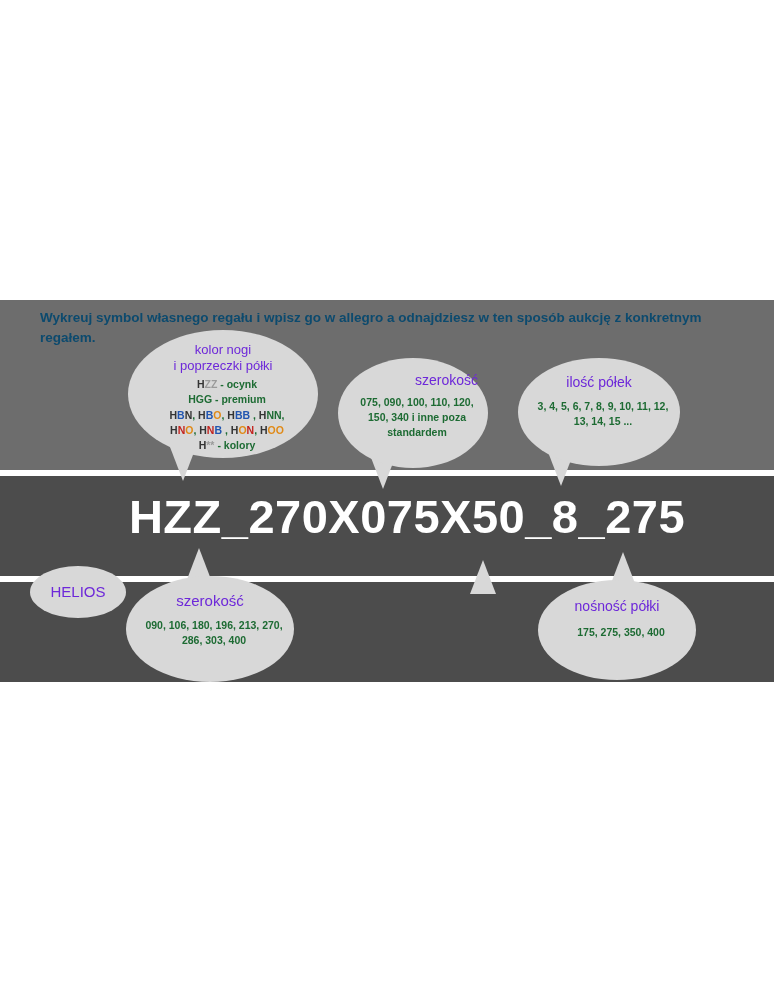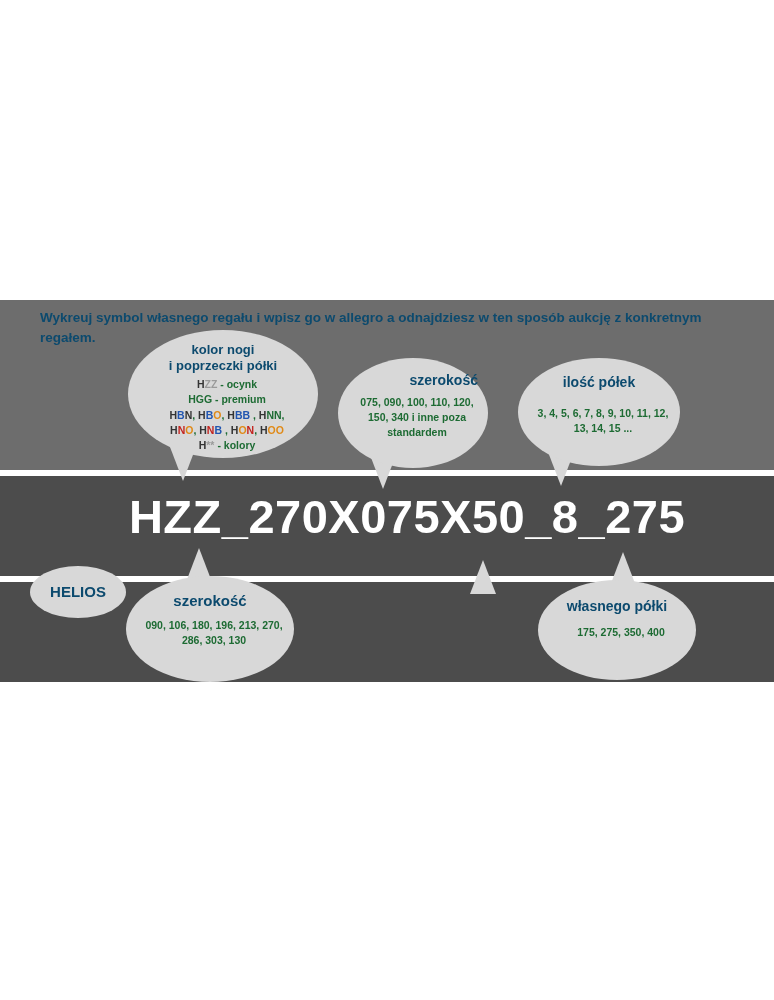--- a/index.html
+++ b/index.html
@@ -67,22 +67,22 @@
   
   .bubble {
     position: absolute;
     background: #d8d8d8;
     border-radius: 50% / 50%;
     box-sizing: border-box;
     text-align: center;
     color: #1d6b33;
   }
   .bubble .b-title {
-    font-weight: bold;
-    color: #0c4a6e;
+    font-weight: normal;
+    color: #6d28d9;
     line-height: 1.2;
   }
   .bubble .b-body {
     font-weight: bold;
     line-height: 1.45;
     margin-left: 8px;
   }
 
   
   .tail {
@@ -113,21 +113,21 @@
     left: 338px; top: 358px; width: 150px; height: 110px;
     padding: 14px 10px 0 10px;
   }
   #b-szerokosc .b-title { font-size: 14px; margin-bottom: 6px; text-align: right; }
   #b-szerokosc .b-body { font-size: 10.5px; }
 
   #b-ilosc-polek {
     left: 518px; top: 358px; width: 162px; height: 108px;
     padding: 16px 10px 0 10px;
   }
-  #b-ilosc-polek .b-title { font-size: 14px; margin-bottom: 15px; }
+  #b-ilosc-polek .b-title { font-size: 14px; margin-bottom: 8px; }
   #b-ilosc-polek .b-body { font-size: 10.5px; }
 
   #b-helios {
     left: 30px; top: 566px; width: 96px; height: 52px;
     display: flex; align-items: center; justify-content: center;
   }
   #b-helios .b-title { font-size: 15px; }
 
   #b-wysokosc {
     left: 126px; top: 576px; width: 168px; height: 106px;
@@ -215,22 +215,22 @@
     <div class="b-title">ilość półek</div>
     <div class="b-body">3, 4, 5, 6, 7, 8, 9, 10, 11, 12, 13, 14, 15 ...</div>
   </div>
 
   <div class="bubble" id="b-helios">
     <div class="b-title">HELIOS</div>
   </div>
 
   <div class="bubble" id="b-wysokosc">
     <div class="b-title">szerokość</div>
-    <div class="b-body">090, 106, 180, 196, 213, 270, 286, 303, 130</div>
+    <div class="b-body">090, 106, 180, 196, 213, 270, 286, 303, 400</div>
   </div>
 
 
   <div class="bubble" id="b-nosnosc">
-    <div class="b-title">własnego półki</div>
+    <div class="b-title">nośność półki</div>
     <div class="b-body">175, 275, 350, 400</div>
   </div>
 
 </div>
 
 </body></html>

